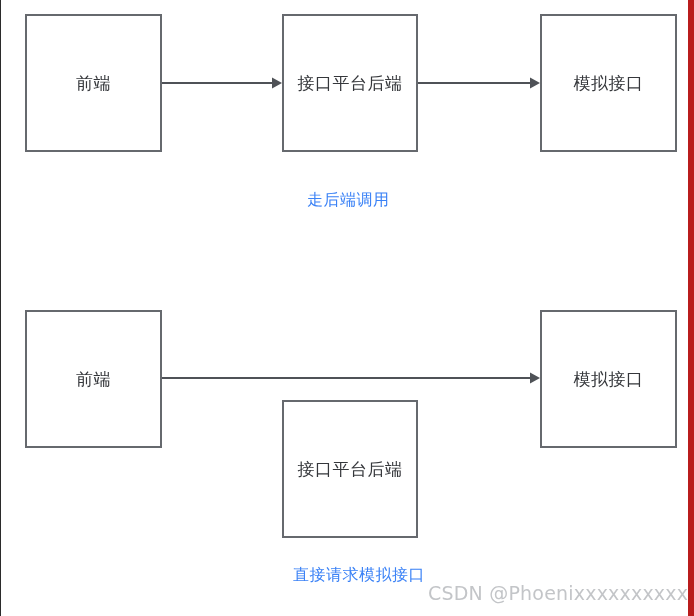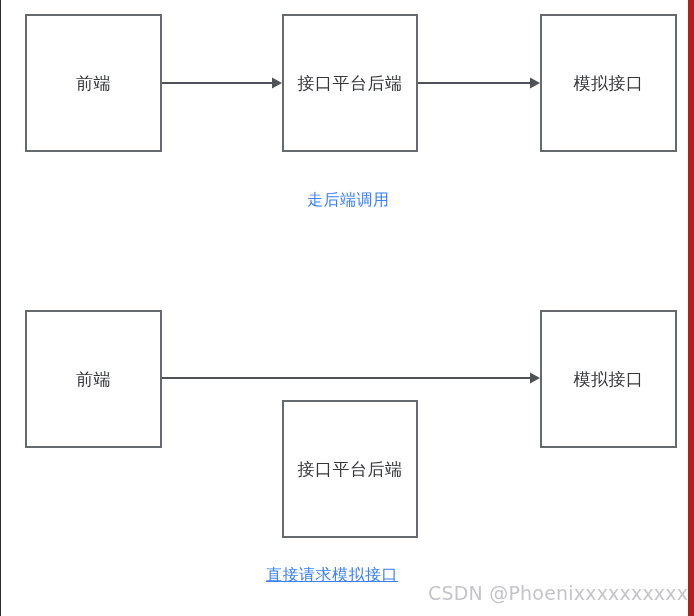--- a/index.html
+++ b/index.html
@@ -110,17 +110,17 @@
   </div>
 
   <div class="node" style="left:281px; top:400px; width:136px; height:138px;">
     <span class="node-label">接口平台后端</span>
   </div>
 
   <div class="node" style="left:539px; top:310px; width:137px; height:138px;">
     <span class="node-label">模拟接口</span>
   </div>
 
-  <div class="caption" style="left:265px; top:567px;text-decoration:underline;">直接请求模拟接口</div>
+  <div class="caption" style="left:292px; top:567px;">直接请求模拟接口</div>
 
   <div class="watermark" style="left:427px; top:584px;">CSDN @Phoenixxxxxxxxxxxxx</div>
 
 </div>
 
 </body></html>

